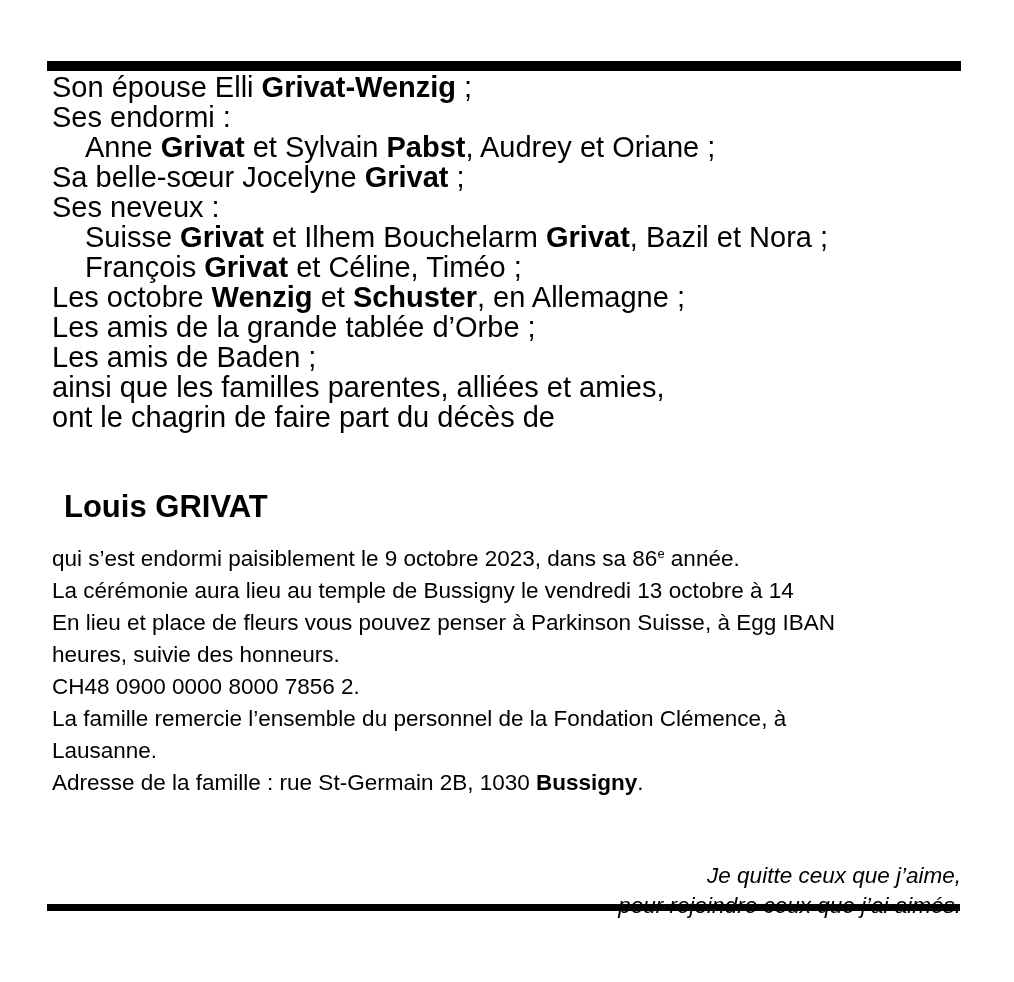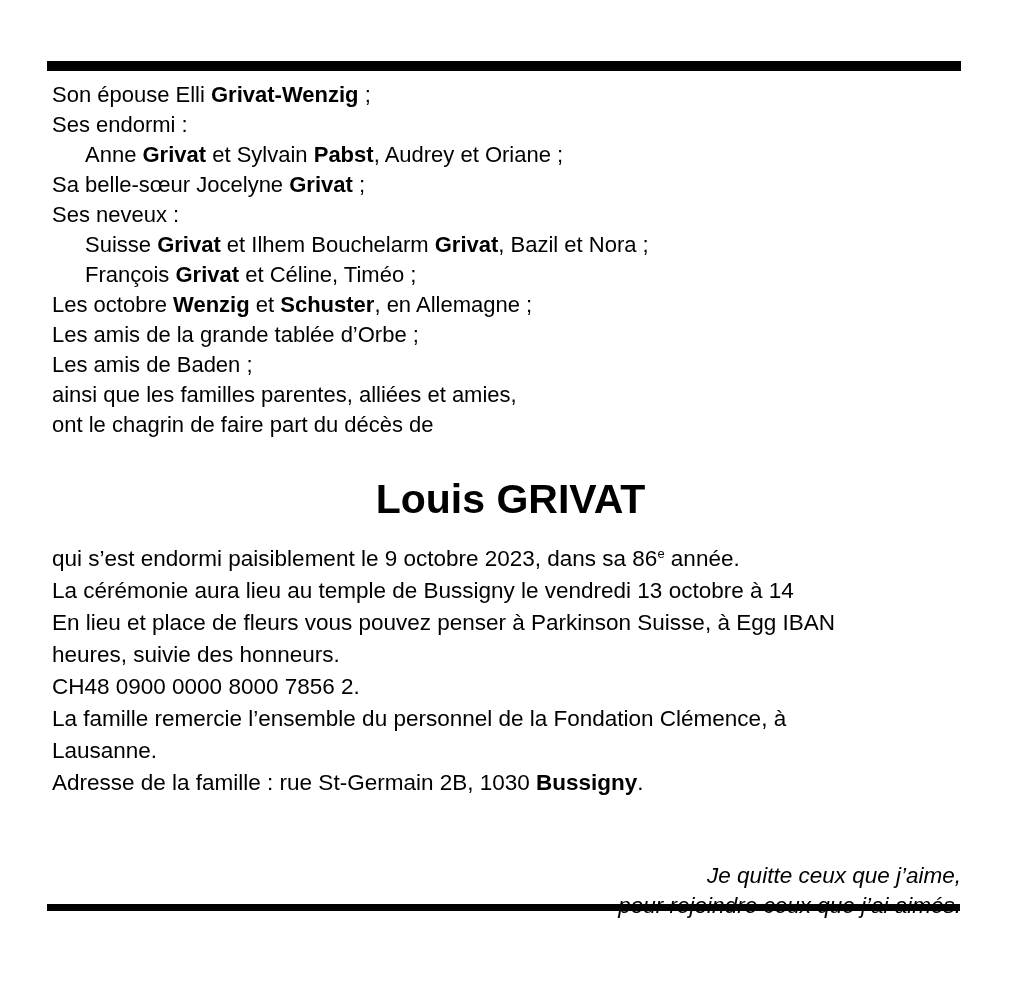--- a/index.html
+++ b/index.html
@@ -9,25 +9,25 @@
     height:982px;
     background:#ffffff;
     color:#000000;
     font-family:"Liberation Sans", sans-serif;
     overflow:hidden;
   }
   .rule{position:absolute;background:#000000;}
   .rule-top{left:47px;top:61px;width:914px;height:10px;}
   .rule-bottom{left:47px;top:904px;width:913px;height:7px;}
   .block{position:absolute;left:52px;width:909px;}
-  .intro{top:72px;font-size:22px;line-height:30px;margin-top:8px;}
+  .intro{top:72px;font-size:29px;line-height:30px;}
   .details{top:543px;font-size:22.5px;line-height:32px;}
   .title{
     position:absolute;left:52px;width:909px;top:477px;
-    margin:4px;font-size:41px;line-height:36px;font-weight:bold;text-align:center;
+    margin:12px;font-size:31px;line-height:36px;font-weight:bold;
   }
   .quote{top:839px;font-size:22.5px;line-height:30px;font-style:italic;text-align:right;margin-top:22px;}
   .line{white-space:nowrap;}
   .line.indent{padding-left:33px;}
   .line b{font-weight:bold;}
   .sup{font-size:13px;vertical-align:8px;line-height:0;}
 </style>
 </head>
 <body>
 

